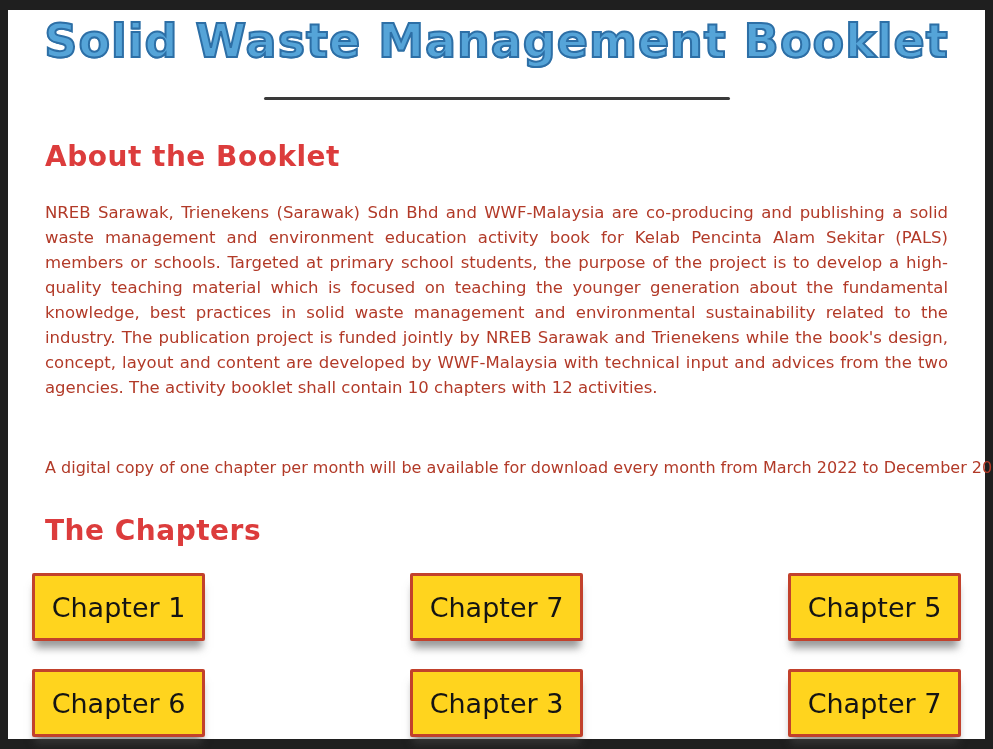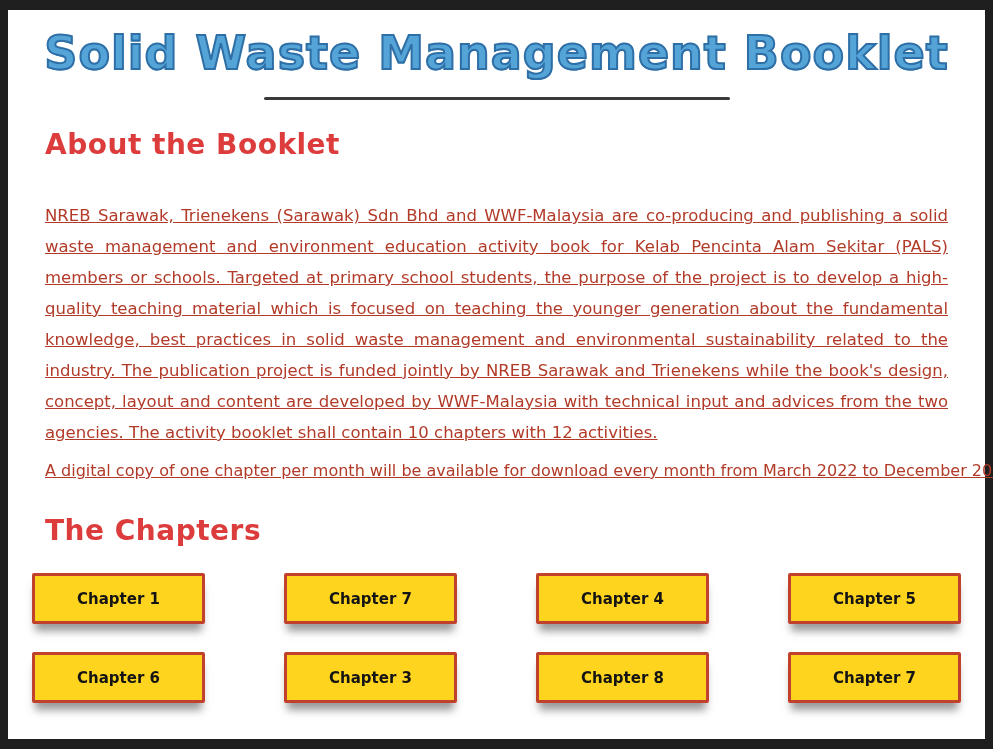--- a/index.html
+++ b/index.html
@@ -18,21 +18,21 @@
   .sheet {
     position: absolute;
     left: 8px;
     top: 10px;
     width: 977px;
     height: 729px;
     background: #ffffff;
   }
   .title {
     position: absolute;
-    top: 16px;
+    top: 4px;
     left: 0;
     width: 100%;
     text-align: center;
     font-size: 46px;
     font-weight: 800;
     letter-spacing: 1px;
     color: var(--title-blue, #55a4d8);
     -webkit-text-stroke: 2px var(--title-outline, #2d6fa6);
     text-shadow: 0 1px 0 var(--title-outline, #2d6fa6);
     font-family: "DejaVu Sans", sans-serif;
@@ -48,30 +48,29 @@
     border-radius: 2px;
   }
   .section-heading {
     position: absolute;
     left: 37px;
     font-size: 28px;
     font-weight: 800;
     letter-spacing: 0.5px;
     color: var(--heading-red, #dc3c3c);
   }
-  .about-heading { top: 118px; }
+  .about-heading { top: 130px; }
   .chapters-heading { top: 504px; }
   .body-text {
     position: absolute;
     left: 37px;
     width: 903px;
     color: var(--body-red, #b23a28);
     font-size: 16.5px;
-    line-height: 31px;
-    text-decoration: underline;
+    line-height: 25px;
   }
   .about-paragraph {
     top: 190px;
     text-align: justify;
   }
   .download-note {
     top: 445px;
     white-space: nowrap;
     font-size: 16px;
     width: auto;
@@ -85,33 +84,32 @@
     flex-direction: column;
     gap: 28px;
   }
   .chapter-row {
     display: flex;
     justify-content: space-between;
   }
   .chapter-button {
     box-sizing: border-box;
     width: 173px;
-    height: 51px;
+    height: 68px;
     background: var(--button-yellow, #ffd41e);
     border: 3px solid var(--button-border, #c2412c);
     border-radius: 2px;
     display: flex;
     align-items: center;
     justify-content: center;
-    font-size: 15px;
+    font-size: 27px;
     color: #141414;
     cursor: pointer;
     box-shadow: 0 10px 8px -3px rgba(70, 70, 70, 0.55);
     font-family: "DejaVu Sans", sans-serif;
-    font-weight: bold;
   }
 </style>
 </head>
 <body>
 
 <div class="page">
   <div class="sheet">
 
     <div class="title">Solid Waste Management Booklet</div>
 
@@ -122,25 +120,23 @@
     <div class="body-text about-paragraph">NREB Sarawak, Trienekens (Sarawak) Sdn Bhd and WWF-Malaysia are co-producing and publishing a solid waste management and environment education activity book for Kelab Pencinta Alam Sekitar (PALS) members or schools. Targeted at primary school students, the purpose of the project is to develop a high-quality teaching material which is focused on teaching the younger generation about the fundamental knowledge, best practices in solid waste management and environmental sustainability related to the industry. The publication project is funded jointly by NREB Sarawak and Trienekens while the book's design, concept, layout and content are developed by WWF-Malaysia with technical input and advices from the two agencies. The activity booklet shall contain 10 chapters with 12 activities.</div>
 
     <div class="body-text download-note">A digital copy of one chapter per month will be available for download every month from March 2022 to December 2022.</div>
 
     <div class="section-heading chapters-heading">The Chapters</div>
 
     <div class="chapter-grid">
       <div class="chapter-row">
         <div class="chapter-button">Chapter 1</div>
         <div class="chapter-button">Chapter 7</div>
-        <div class="chapter-button">Chapter 4</div>
         <div class="chapter-button">Chapter 5</div>
       </div>
       <div class="chapter-row">
         <div class="chapter-button">Chapter 6</div>
         <div class="chapter-button">Chapter 3</div>
-        <div class="chapter-button">Chapter 8</div>
         <div class="chapter-button">Chapter 7</div>
       </div>
     </div>
 
   </div>
 </div>
 
 </body></html>

